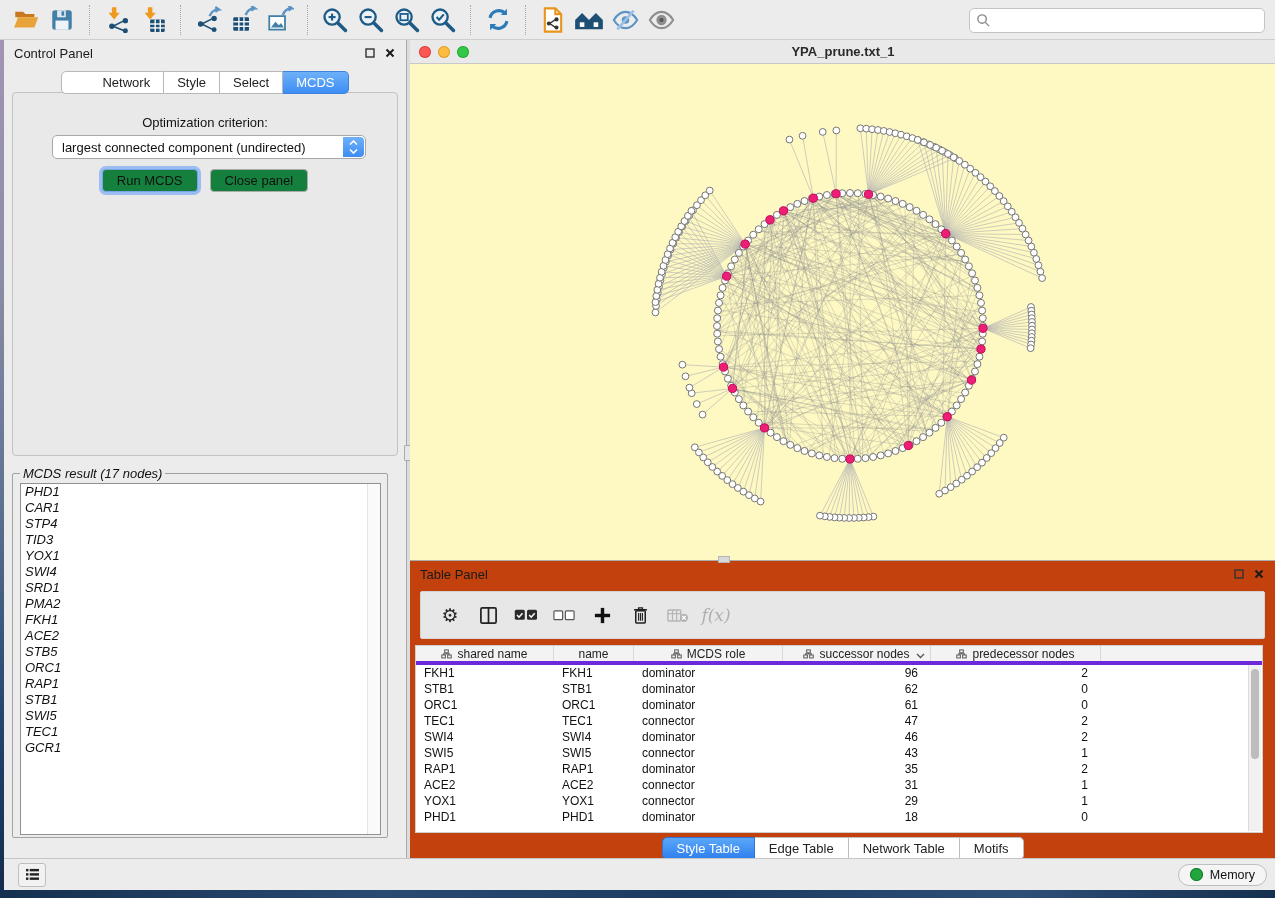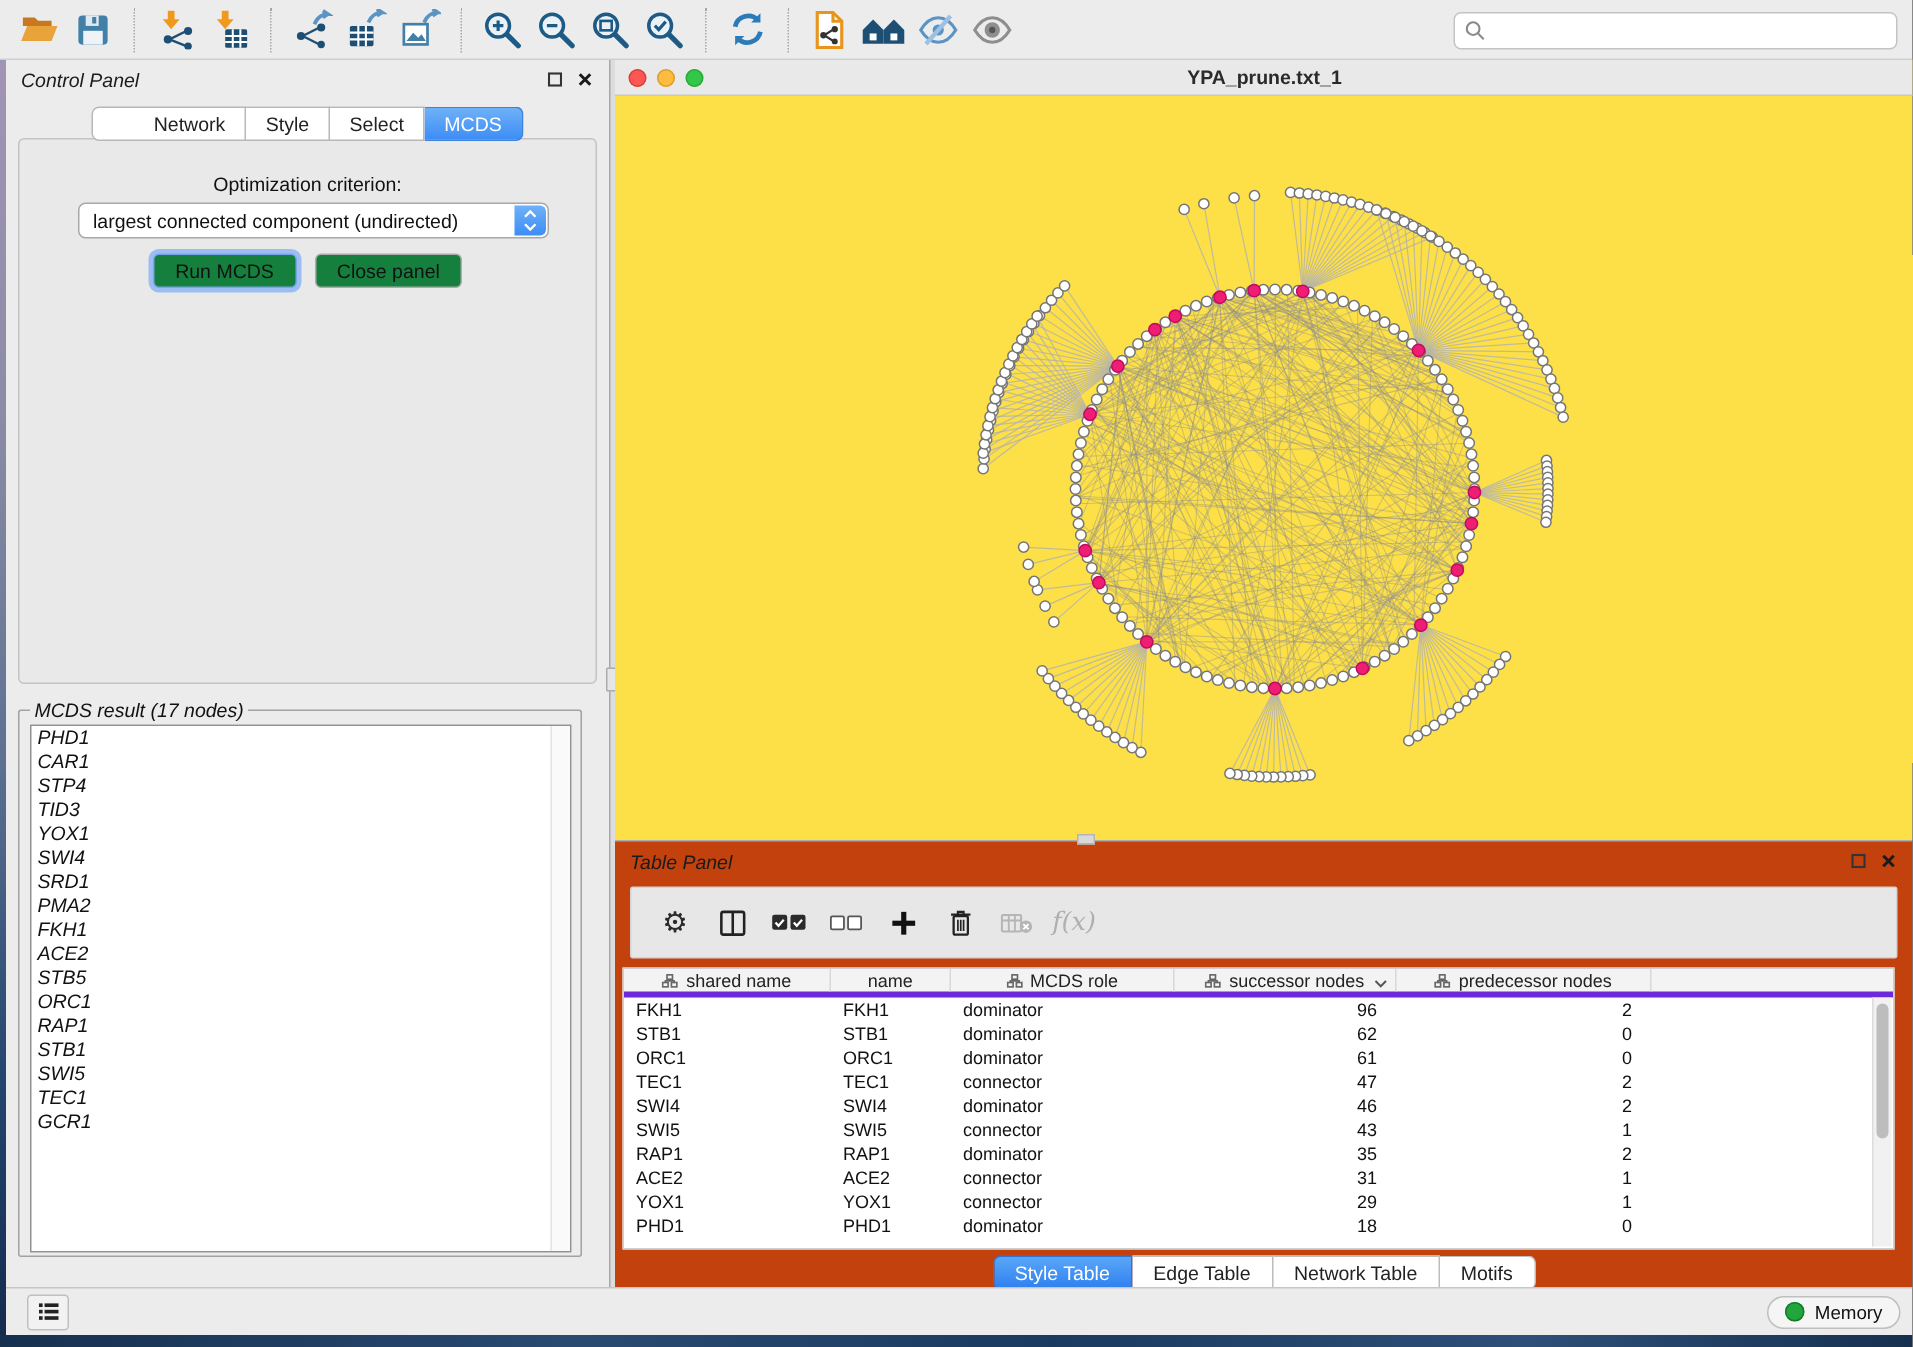--- a/index.html
+++ b/index.html
@@ -15,21 +15,21 @@
   .toolbar{position:absolute;left:0;top:0;width:1275px;height:40px;background:#ECECEC;
     border-bottom:1px solid #CFCFCF;display:flex;align-items:center;padding-left:8px;}
   .tbi{width:30px;height:30px;display:flex;align-items:center;justify-content:center;flex:0 0 auto;margin:0 3px;}
   .tsep{width:1px;height:30px;border-left:1px dotted #A5A5A5;margin:0 9px;flex:0 0 auto;}
   .search-wrap{position:absolute;right:10px;top:8px;width:296px;height:25px;background:#fff;
     border:1px solid #C4C4C4;border-radius:5px;display:flex;align-items:center;padding:0 6px;}
   .search-wrap input{border:none;outline:none;flex:1;font-size:12px;background:transparent;
     font-family:"Liberation Sans","DejaVu Sans",sans-serif;}
   
   .control-panel{position:absolute;left:4px;top:40px;width:402px;height:818px;background:#ECECEC;}
-  .panel-head{height:26px;display:flex;align-items:center;padding:0 8px 0 10px;font-style:italic;}
+  .panel-head{height:26px;display:flex;align-items:center;padding:0 8px 0 10px;}
   .panel-title{font-size:13px;color:#1b1b1b;}
   .panel-head .sp{flex:1;}
   .wbtn{width:16px;height:16px;display:flex;align-items:center;justify-content:center;margin-left:4px;}
   .ctabs{position:absolute;left:0;top:31px;width:100%;display:flex;justify-content:center;z-index:2;}
   .ctab{font-size:13px;padding:3px 13px;background:#fff;border:1px solid #B8B8B8;border-left:none;color:#222;}
   .ctab:first-child{border-left:1px solid #B8B8B8;border-radius:5px 0 0 5px;padding-left:40px;}
   .ctab:last-child{border-radius:0 5px 5px 0;}
   .ctab.active{background:linear-gradient(180deg,#6FB1F8,#3D8DF5);border-color:#3D82DC;color:#fff;}
   .ctab-box{position:absolute;left:8px;top:52px;width:386px;height:364px;background:#E9E9E9;
     border:1px solid #C3C3C3;border-radius:4px;}
@@ -49,21 +49,21 @@
   .mcds-fieldset legend{font-size:13px;padding:0 3px;color:#111;}
   .mcds-list{position:relative;width:100%;height:352px;background:#fff;border:1px solid #919191;overflow:hidden;}
   .mcds-list .track{position:absolute;right:0;top:0;width:13px;height:100%;background:#FAFAFA;border-left:1px solid #E4E4E4;}
   .list-item{font-size:13px;line-height:16px;padding-left:4px;color:#111;}
   
   .v-split{position:absolute;left:406px;top:40px;width:4px;height:818px;background:#DCDCDC;
     border-left:1px solid #A8A8A8;}
   .v-grip{position:absolute;left:-3px;top:405px;width:8px;height:16px;background:#E6E6E6;
     border:1px solid #ABABAB;border-radius:1px;}
   
-  .net-window{position:absolute;left:410px;top:40px;width:866px;height:520px;background:#fde047;}
+  .net-window{position:absolute;left:410px;top:40px;width:866px;height:520px;background:#fef9c3;}
   .net-titlebar{height:24px;background:#E9E9E9;border-bottom:1px solid #C8C8C8;position:relative;
     display:flex;align-items:center;justify-content:center;}
   .net-title{font-size:13px;font-weight:600;color:#2a2a2a;}
   .lights{position:absolute;left:9px;top:6px;display:flex;gap:7px;}
   .light{width:12px;height:12px;border-radius:50%;}
   .light.red{background:#FC5753;box-shadow:inset 0 0 0 1px rgba(180,40,30,.5);}
   .light.yellow{background:#FDBC40;box-shadow:inset 0 0 0 1px rgba(190,130,20,.5);}
   .light.green{background:#33C748;box-shadow:inset 0 0 0 1px rgba(30,140,40,.5);}
   #graph-svg{display:block;}
   .h-grip{position:absolute;left:718px;top:556px;width:12px;height:7px;background:#D9D9D9;

